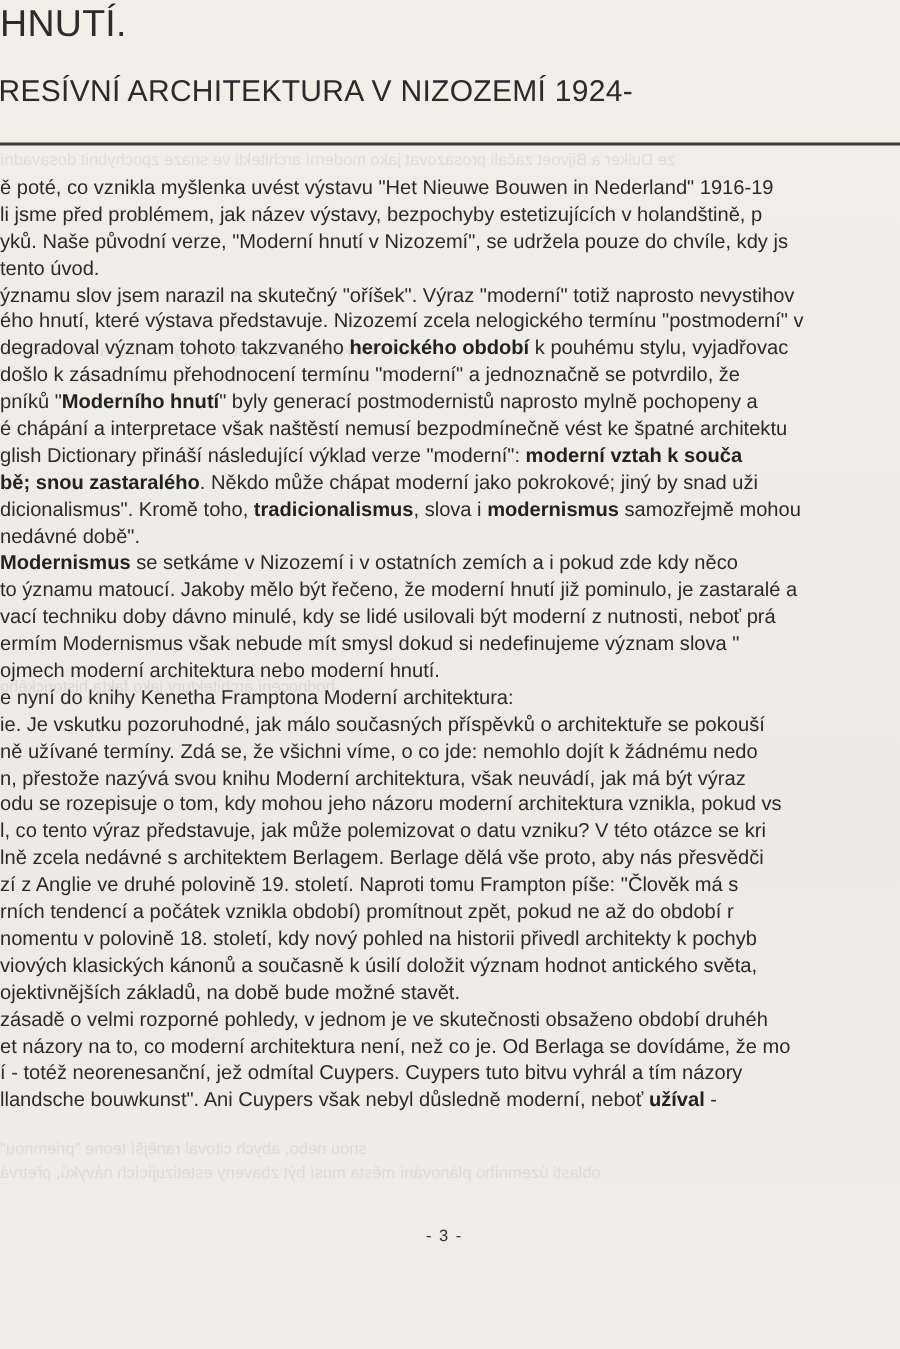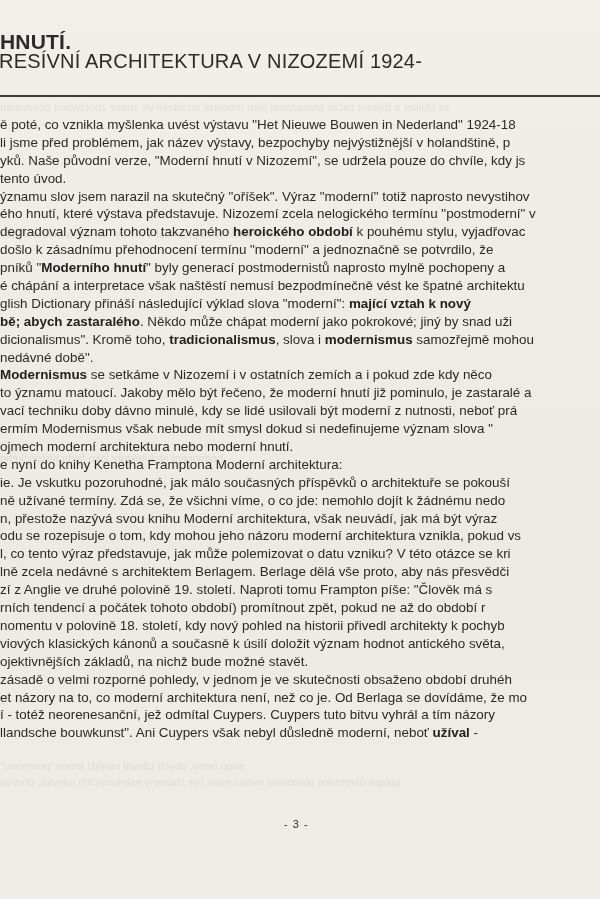--- a/index.html
+++ b/index.html
@@ -23,21 +23,21 @@
   }
   .title {
     position: absolute;
     left: 0;
     white-space: nowrap;
     font-family: "Liberation Sans", sans-serif;
     font-weight: normal;
     color: #2b2b2b;
     letter-spacing: 0.2px;
   }
-  .title-1 { top: 28px; font-size: 21px; line-height: 28px; left: 0px; font-weight: bold; }
+  .title-1 { top: 2px; font-size: 25px; line-height: 28px; left: 0px; }
   .title-2 { top: 47px; font-size: 20px; line-height: 28px; left: -1px; }
   .rule {
     position: absolute;
     left: 0;
     top: 95px;
     width: 600px;
     height: 1.5px;
     background: #3a3a3a;
   }
   .body-text {
@@ -88,51 +88,51 @@
   <div class="ghost" style="top:452px;">hodnocení architektury jako fakta historického</div>
   <div class="ghost" style="top:760px;">snou nebo, abych citoval ranější teorie "priemnou"</div>
   <div class="ghost" style="top:776px;">oblasti územního plánování města musí být zbaveny estetizujících návyků, přetrvá</div>
 
   <div class="title title-1">HNUTÍ.</div>
   <div class="title title-2">RESÍVNÍ ARCHITEKTURA V NIZOZEMÍ 1924-</div>
 
   <div class="rule"></div>
 
   <div class="body-text" id="body-text">
-      <span class="line"><span>ě poté, co vznikla myšlenka uvést výstavu "Het Nieuwe Bouwen in Nederland" 1924-18</span></span>
-      <span class="line"><span>li jsme před problémem, jak název výstavy, bezpochyby nejvýstižnější v holandštině, p</span></span>
+      <span class="line"><span>ě poté, co vznikla myšlenka uvést výstavu "Het Nieuwe Bouwen in Nederland" 1916-19</span></span>
+      <span class="line"><span>li jsme před problémem, jak název výstavy, bezpochyby estetizujících v holandštině, p</span></span>
       <span class="line"><span>yků. Naše původní verze, "Moderní hnutí v Nizozemí", se  udržela pouze do chvíle, kdy js</span></span>
       <span class="line"><span> tento úvod.</span></span>
       <span class="line"><span>ýznamu slov jsem narazil na skutečný "oříšek". Výraz "moderní" totiž naprosto nevystihov</span></span>
       <span class="line"><span>ého hnutí, které výstava představuje. Nizozemí zcela nelogického termínu "postmoderní" v</span></span>
       <span class="line"><span> degradoval význam tohoto takzvaného </span><b>heroického období</b><span> k pouhému stylu, vyjadřovac</span></span>
       <span class="line"><span> došlo k  zásadnímu přehodnocení  termínu "moderní" a  jednoznačně  se  potvrdilo, že</span></span>
       <span class="line"><span>pníků  "</span><b>Moderního  hnutí</b><span>" byly generací postmodernistů naprosto  mylně  pochopeny a</span></span>
       <span class="line"><span>é chápání a interpretace však naštěstí nemusí  bezpodmínečně vést ke špatné architektu</span></span>
-      <span class="line"><span>glish  Dictionary  přináší  následující  výklad  slova "moderní":  </span><b>mající  vztah  k  nový</b></span>
-      <span class="line"><b>bě; abych zastaralého</b><span>. Někdo  může chápat moderní  jako pokrokové; jiný  by snad  uži</span></span>
+      <span class="line"><span>glish  Dictionary  přináší  následující  výklad  verze "moderní":  </span><b>moderní  vztah  k  souča</b></span>
+      <span class="line"><b>bě; snou zastaralého</b><span>. Někdo  může chápat moderní  jako pokrokové; jiný  by snad  uži</span></span>
       <span class="line"><span>dicionalismus". Kromě toho, </span><b>tradicionalismus</b><span>, slova i </span><b>modernismus</b><span>  samozřejmě mohou</span></span>
       <span class="line"><span> nedávné době".</span></span>
       <span class="line"><span> </span><b>Modernismus</b><span> se setkáme v Nizozemí i v ostatních zemích a i pokud zde kdy něco</span></span>
       <span class="line"><span>to ýznamu matoucí. Jakoby  mělo být řečeno, že moderní hnutí již pominulo, je zastaralé  a</span></span>
       <span class="line"><span>vací techniku doby dávno minulé, kdy se lidé usilovali být moderní z nutnosti, neboť prá</span></span>
       <span class="line"><span>ermím Modernismus však nebude mít smysl dokud si   nedefinujeme význam slova  "</span></span>
       <span class="line"><span>ojmech moderní architektura nebo moderní hnutí.</span></span>
       <span class="line"><span>e nyní do knihy Kenetha Framptona Moderní architektura:</span></span>
       <span class="line"><span>ie. Je vskutku  pozoruhodné,  jak málo  současných  příspěvků o architektuře se pokouší</span></span>
       <span class="line"><span>ně  užívané  termíny.  Zdá se, že všichni  víme, o co jde:  nemohlo  dojít k žádnému nedo</span></span>
       <span class="line"><span>n, přestože nazývá svou knihu  Moderní  architektura,  však  neuvádí,  jak  má  být výraz</span></span>
       <span class="line"><span>odu se rozepisuje o tom, kdy mohou  jeho názoru moderní  architektura vznikla, pokud  vs</span></span>
       <span class="line"><span>l, co tento výraz představuje, jak může polemizovat o datu vzniku? V této  otázce se kri</span></span>
       <span class="line"><span>lně zcela nedávné s architektem Berlagem.  Berlage dělá vše proto, aby nás přesvědči</span></span>
       <span class="line"><span>zí z Anglie ve druhé polovině 19. století. Naproti  tomu Frampton píše: "Člověk má s</span></span>
-      <span class="line"><span>rních  tendencí a počátek tohoto období)  promítnout zpět,  pokud  ne  až  do  období  r</span></span>
+      <span class="line"><span>rních  tendencí a počátek vznikla období)  promítnout zpět,  pokud  ne  až  do  období  r</span></span>
       <span class="line"><span>nomentu v polovině  18.  století, kdy  nový  pohled  na historii přivedl architekty  k  pochyb</span></span>
       <span class="line"><span>viových klasických kánonů a současně k úsilí  doložit význam hodnot antického světa,</span></span>
-      <span class="line"><span>ojektivnějších základů, na nichž bude možné stavět.</span></span>
+      <span class="line"><span>ojektivnějších základů, na době bude možné stavět.</span></span>
       <span class="line"><span> zásadě o velmi  rozporné  pohledy, v jednom je ve skutečnosti  obsaženo období druhéh</span></span>
       <span class="line"><span>et názory na to, co moderní architektura není, než co je. Od Berlaga se dovídáme, že mo</span></span>
       <span class="line"><span>í - totéž neorenesanční, jež odmítal Cuypers. Cuypers tuto bitvu vyhrál a tím názory</span></span>
       <span class="line"><span>llandsche  bouwkunst". Ani Cuypers však nebyl důsledně moderní, neboť </span><b>užíval</b><span> -</span></span>
     </div>
 
   <div class="page-number">- 3 -</div>
 </div>
 
 </body></html>

